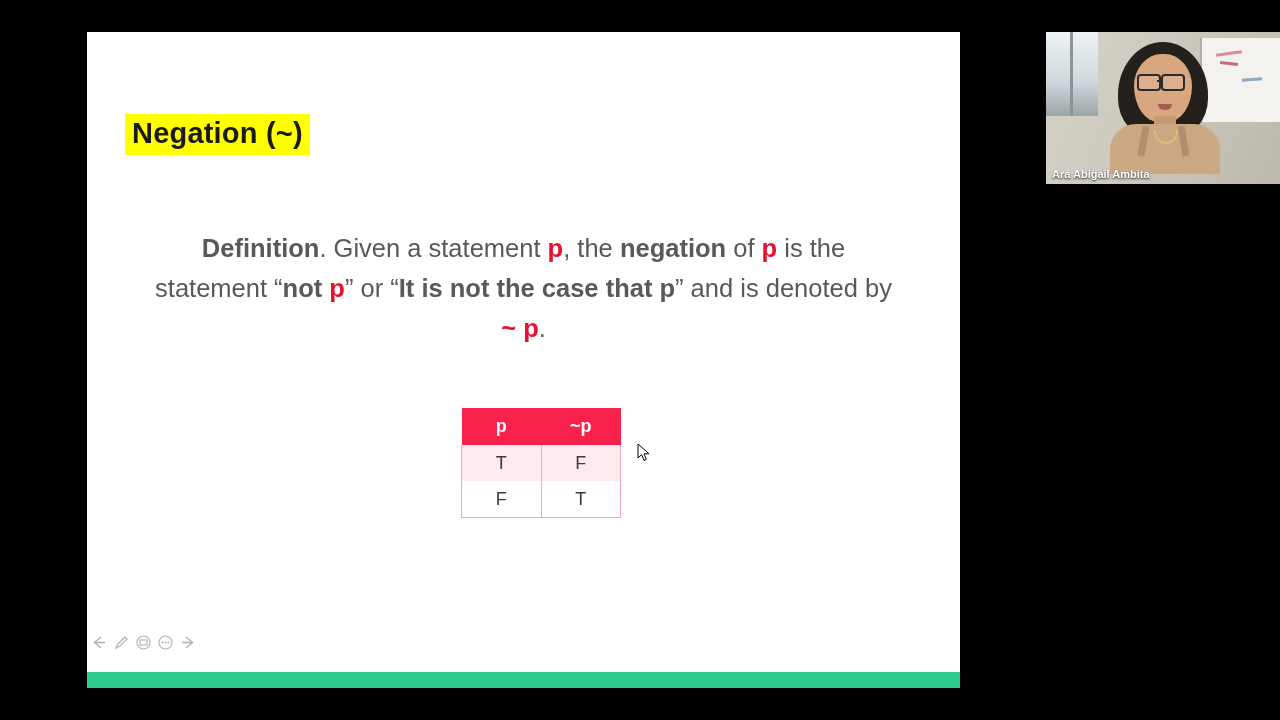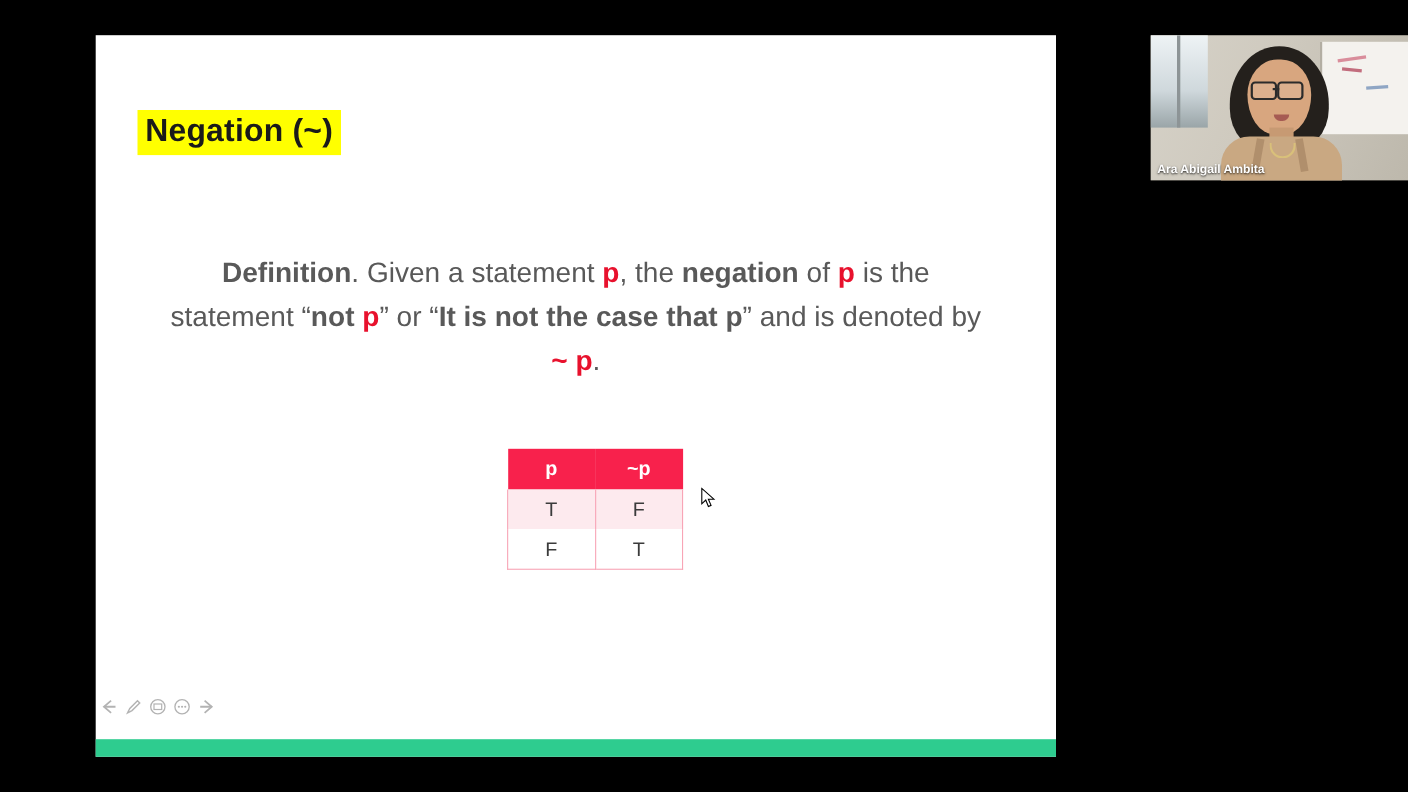--- a/index.html
+++ b/index.html
@@ -25,21 +25,21 @@
     left: 87px;
     top: 32px;
     width: 873px;
     height: 656px;
     background: #ffffff;
   }
 
   #slide-title-wrap {
     position: absolute;
     left: 38px;
-    top: 68px;
+    top: 82px;
     text-align: right;
   }
 
   #slide-title {
     display: inline-block;
     background: #ffff00;
     color: #1a1a1a;
     font-size: 29px;
     font-weight: bold;
     padding: 3px 7px 5px 7px;
@@ -128,21 +128,21 @@
     line-height: 1;
   }
   #ppt-toolbar .tb-icon svg { display: block; }
 
   
   #webcam {
     position: absolute;
     left: 1046px;
     top: 32px;
     width: 234px;
-    height: 132px;
+    height: 152px;
     overflow: hidden;
     background: #6e6a60;
   }
   #cam-wall {
     position: absolute;
     inset: 0;
     background: linear-gradient(115deg, #d6d2c8 0%, #cfcabf 40%, #bdb8ac 100%);
   }
   #cam-window {
     position: absolute;

